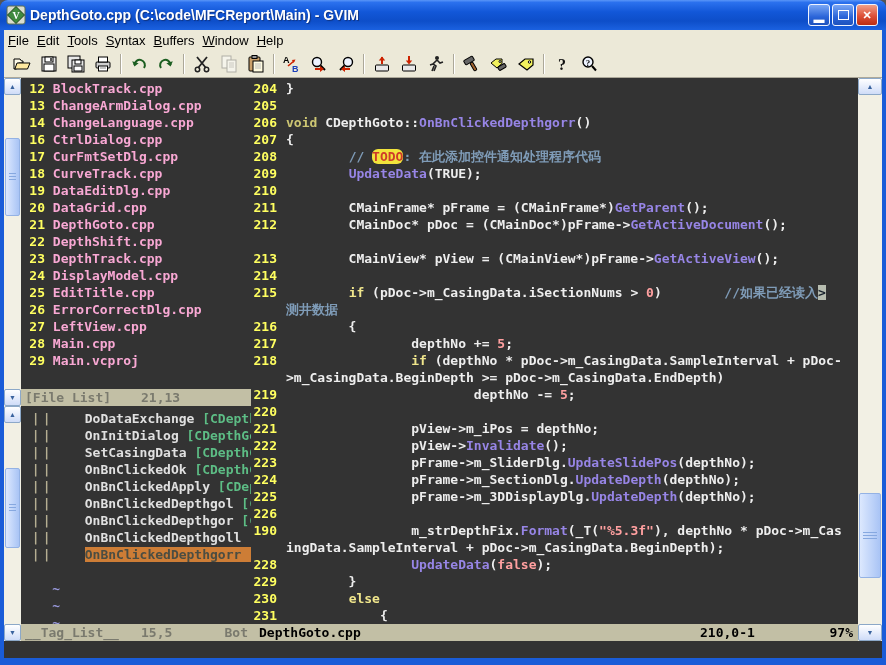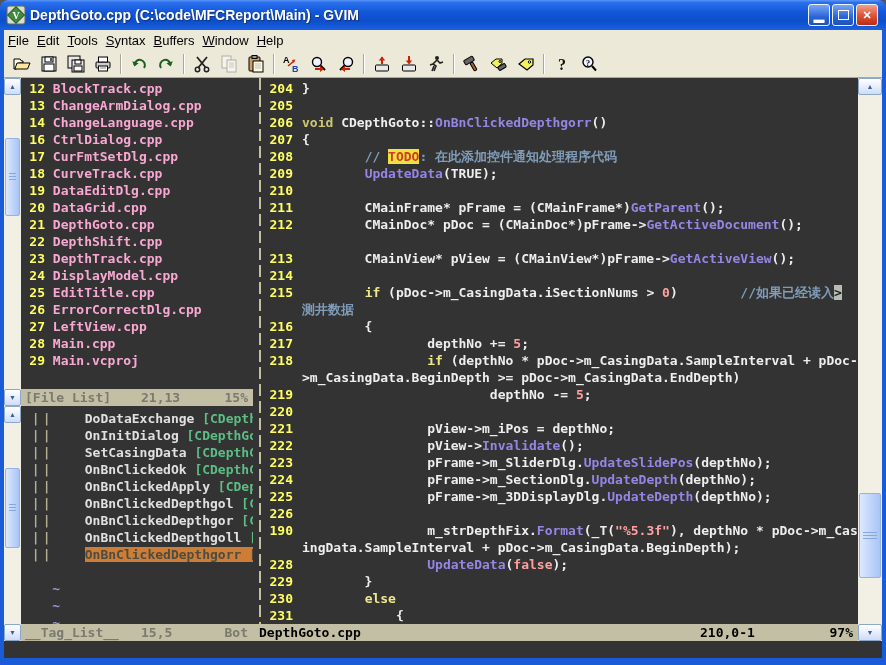--- a/index.html
+++ b/index.html
@@ -52,21 +52,21 @@
   .tag-sel .tag-name,.tag-sel .tag-suf{color:#4b4d42;}
   .tilde{color:#9a9ade;}
   
   .lnum{display:inline-block;width:24px;text-align:right;color:#ffff60;margin-right:9px;}
   .c-n{color:#eeeeee;}
   .c-s{color:#f0e68c;}
   .c-t{color:#cdc673;}
   .c-f{color:#9785e6;}
   .c-c{color:#7f9cb8;}
   .c-k{color:#ffa0a0;}
-  .c-d{background:#f2e33c;color:#cf3b2a;}
+  .c-d{background:#f2e33c;color:#cf3b2a;border-radius:6px;}
   .c-x{background:#b7bdb0;color:#16202b;}
   
   .status{position:absolute;height:17px;background:#c2bfa5;color:#7a7a6e;overflow:hidden;}
   .status .lab{position:absolute;left:4px;top:0;}
   .status .pos{position:absolute;left:120px;top:0;}
   .status .pct{position:absolute;right:5px;top:0;}
   .status.active{color:#000;}
   .status.active .lab{font-weight:bold;left:6px;}
   .status.active .pos{left:447px;}
   .vsep{position:absolute;left:249px;top:0;width:14px;height:546px;background:#333;}
@@ -323,21 +323,21 @@
         <div class="row"><span class="fl-num">21</span><span class="fl-name"> DepthGoto.cpp</span></div>
         <div class="row"><span class="fl-num">22</span><span class="fl-name"> DepthShift.cpp</span></div>
         <div class="row"><span class="fl-num">23</span><span class="fl-name"> DepthTrack.cpp</span></div>
         <div class="row"><span class="fl-num">24</span><span class="fl-name"> DisplayModel.cpp</span></div>
         <div class="row"><span class="fl-num">25</span><span class="fl-name"> EditTitle.cpp</span></div>
         <div class="row"><span class="fl-num">26</span><span class="fl-name"> ErrorCorrectDlg.cpp</span></div>
         <div class="row"><span class="fl-num">27</span><span class="fl-name"> LeftView.cpp</span></div>
         <div class="row"><span class="fl-num">28</span><span class="fl-name"> Main.cpp</span></div>
         <div class="row"><span class="fl-num">29</span><span class="fl-name"> Main.vcproj</span></div>
       </div>
-    <div class="status mono" style="left:17px;top:311px;width:232px;">
+    <div class="status mono" style="left:17px;top:311px;width:232px;padding-left:44px;">
       <span class="lab">[File List]</span>
       <span class="pos">21,13</span>
       <span class="pct">15%</span>
     </div>
 
     <div class="pane mono" style="left:17px;top:328px;width:232px;height:218px;padding-top:4px;box-sizing:border-box;" id="taglist">
         <div class="row"><span class="fold"> ||</span><span>    </span><span class=""><span class="tag-name">DoDataExchange </span><span class="tag-suf">[CDepth</span></span></div>
         <div class="row"><span class="fold"> ||</span><span>    </span><span class=""><span class="tag-name">OnInitDialog </span><span class="tag-suf">[CDepthGo</span></span></div>
         <div class="row"><span class="fold"> ||</span><span>    </span><span class=""><span class="tag-name">SetCasingData </span><span class="tag-suf">[CDepthG</span></span></div>
         <div class="row"><span class="fold"> ||</span><span>    </span><span class=""><span class="tag-name">OnBnClickedOk </span><span class="tag-suf">[CDepthG</span></span></div>
@@ -352,21 +352,21 @@
         <div class="row tilde">    ~</div>
       </div>
     <div class="status mono" style="left:17px;top:546px;width:232px;">
       <span class="lab">__Tag_List__</span>
       <span class="pos">15,5</span>
       <span class="pct">Bot</span>
     </div>
 
     <div class="vsep"></div>
 
-    <div class="pane mono" style="left:263px;top:0;width:591px;height:546px;padding:2px 0 0 2px;box-sizing:border-box;" id="editor">
+    <div class="pane mono" style="left:247px;top:0;width:591px;height:546px;padding:2px 0 0 2px;box-sizing:border-box;" id="editor">
         <div class="row"><span class="lnum">204</span><span class="c-n">}</span></div>
         <div class="row"><span class="lnum">205</span></div>
         <div class="row"><span class="lnum">206</span><span class="c-t">void</span><span class="c-n"> CDepthGoto::</span><span class="c-f">OnBnClickedDepthgorr</span><span class="c-n">()</span></div>
         <div class="row"><span class="lnum">207</span><span class="c-n">{</span></div>
         <div class="row"><span class="lnum">208</span><span class="c-n">        </span><span class="c-c">// </span><span class="c-d">TODO</span><span class="c-c">: 在此添加控件通知处理程序代码</span></div>
         <div class="row"><span class="lnum">209</span><span class="c-n">        </span><span class="c-f">UpdateData</span><span class="c-n">(TRUE);</span></div>
         <div class="row"><span class="lnum">210</span></div>
         <div class="row"><span class="lnum">211</span><span class="c-n">        CMainFrame* pFrame = (CMainFrame*)</span><span class="c-f">GetParent</span><span class="c-n">();</span></div>
         <div class="row"><span class="lnum">212</span><span class="c-n">        CMainDoc* pDoc = (CMainDoc*)pFrame-&gt;</span><span class="c-f">GetActiveDocument</span><span class="c-n">();</span></div>
         <div class="row"><span class="lnum"></span></div>

